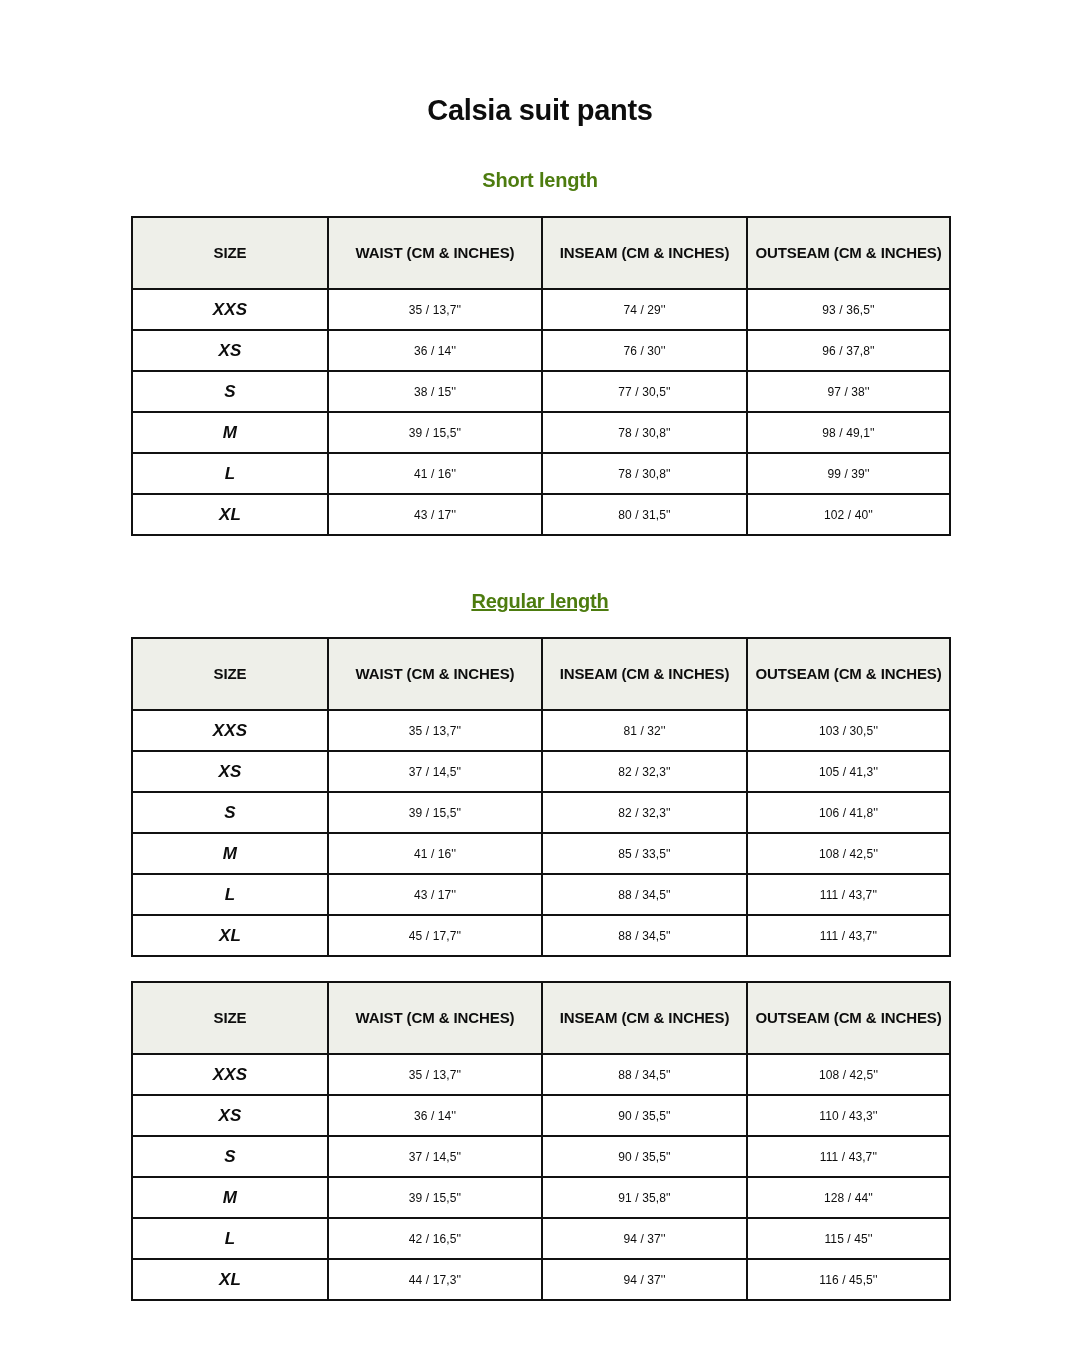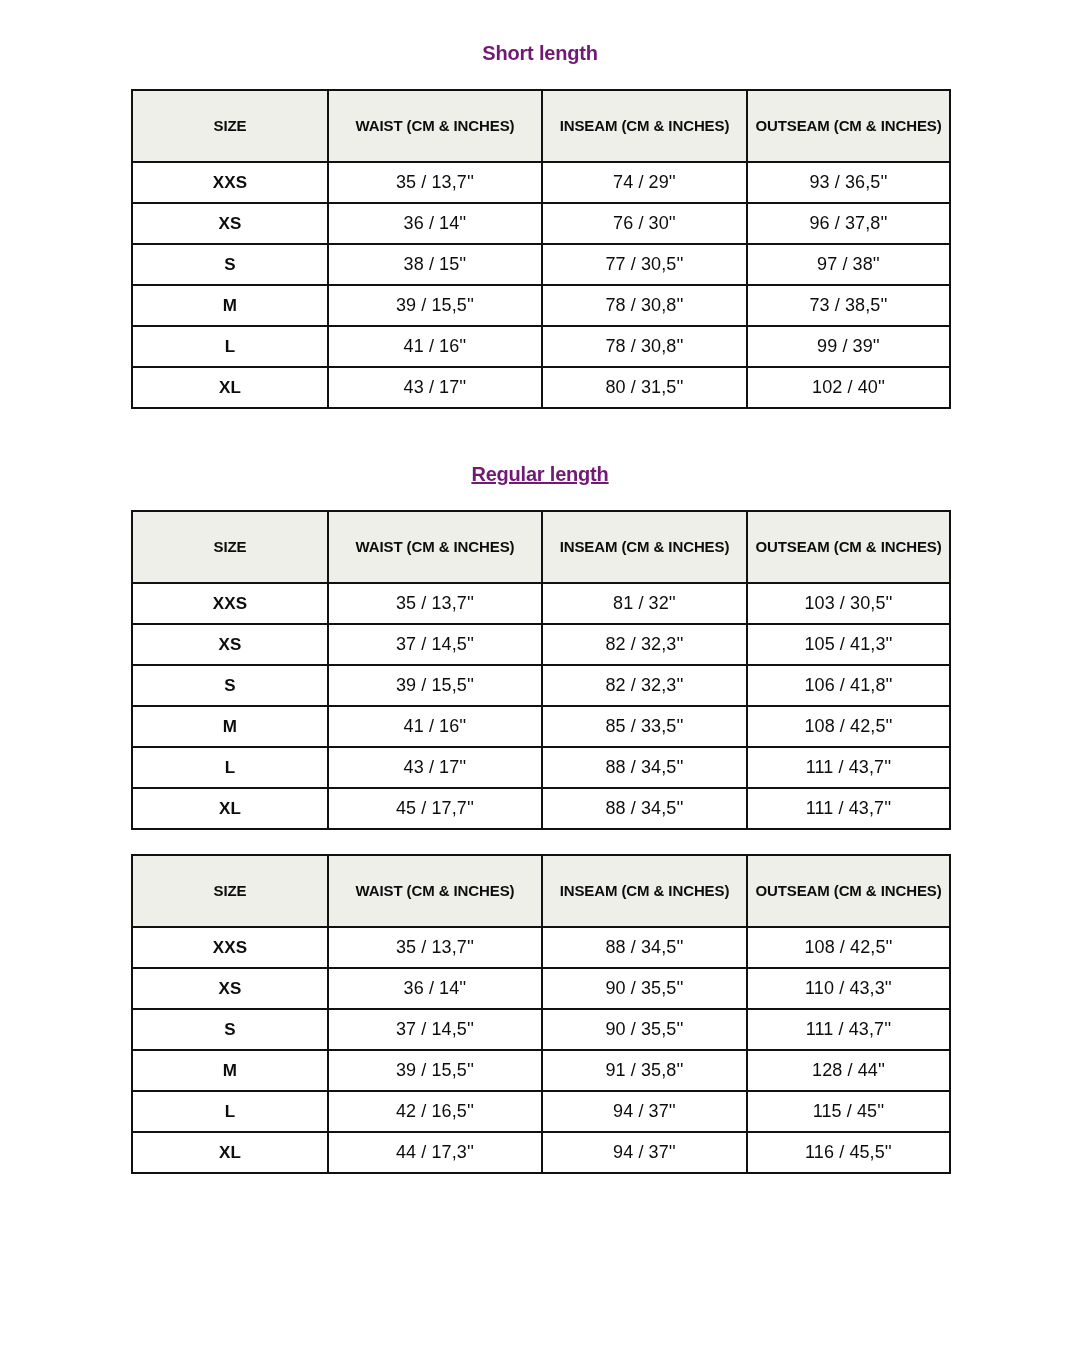--- a/index.html
+++ b/index.html
@@ -34,21 +34,21 @@
 
   .section {
     margin-top: 0;
   }
 
   .section-title {
     text-align: center;
     font-size: 20px;
     font-weight: bold;
     letter-spacing: -0.2px;
-    color: #701a75;
+    color: #4d7c0f;
     margin: 0;
   }
 
   .section-1 .section-title { padding-top: 42px; }
   .section-2 .section-title { padding-top: 54px; text-decoration: underline; }
   .section-3 .section-title { padding-top: 43px; }
 
   .table-wrap {
     width: 818px;
     margin: 0 auto;
@@ -87,33 +87,35 @@
     text-align: center;
     vertical-align: middle;
     padding: 0 6px;
     color: #0d0d0d;
   }
 
   table.size-table td.size-cell {
     font-size: 17px;
     font-weight: bold;
     letter-spacing: 0.2px;
+    font-style: italic;
   }
 
   table.size-table td.val-cell {
-    font-size: 18px;
+    font-size: 12px;
     font-weight: normal;
     letter-spacing: 0.1px;
   }
 </style>
 </head>
 <body>
 
 <div class="page">
 
+  <h1 class="doc-title">Calsia suit pants</h1>
 
   <div class="section section-1">
     <h2 class="section-title">Short length</h2>
     <div class="table-wrap">
       <table class="size-table">
         <colgroup>
           <col class="c-size">
             <col class="c-waist">
             <col class="c-inseam">
             <col class="c-outseam">
@@ -142,21 +144,21 @@
           <tr>
             <td class="size-cell">S</td>
             <td class="val-cell">38 / 15''</td>
             <td class="val-cell">77 / 30,5''</td>
             <td class="val-cell">97 / 38''</td>
           </tr>
           <tr>
             <td class="size-cell">M</td>
             <td class="val-cell">39 / 15,5''</td>
             <td class="val-cell">78 / 30,8''</td>
-            <td class="val-cell">73 / 38,5''</td>
+            <td class="val-cell">98 / 49,1''</td>
           </tr>
           <tr>
             <td class="size-cell">L</td>
             <td class="val-cell">41 / 16''</td>
             <td class="val-cell">78 / 30,8''</td>
             <td class="val-cell">99 / 39''</td>
           </tr>
           <tr>
             <td class="size-cell">XL</td>
             <td class="val-cell">43 / 17''</td>

